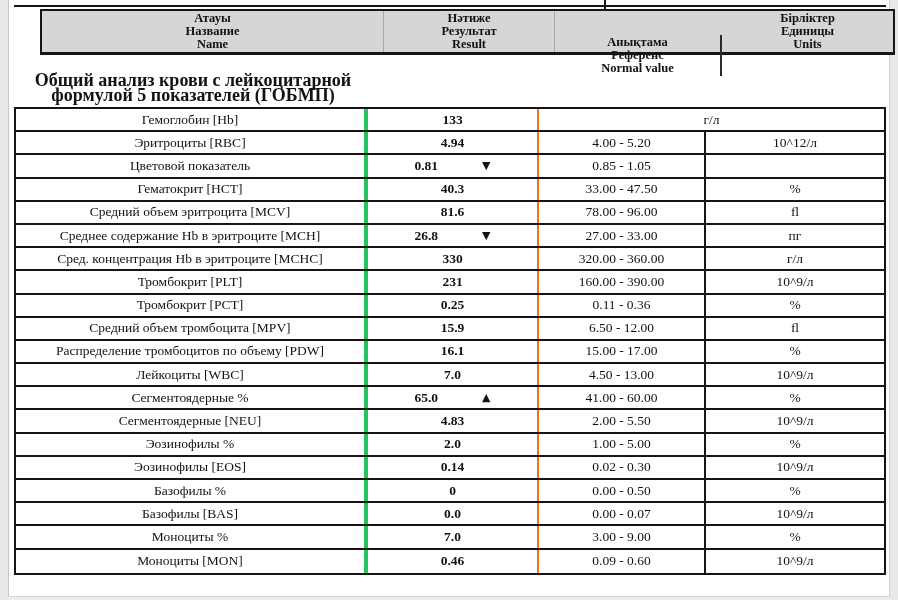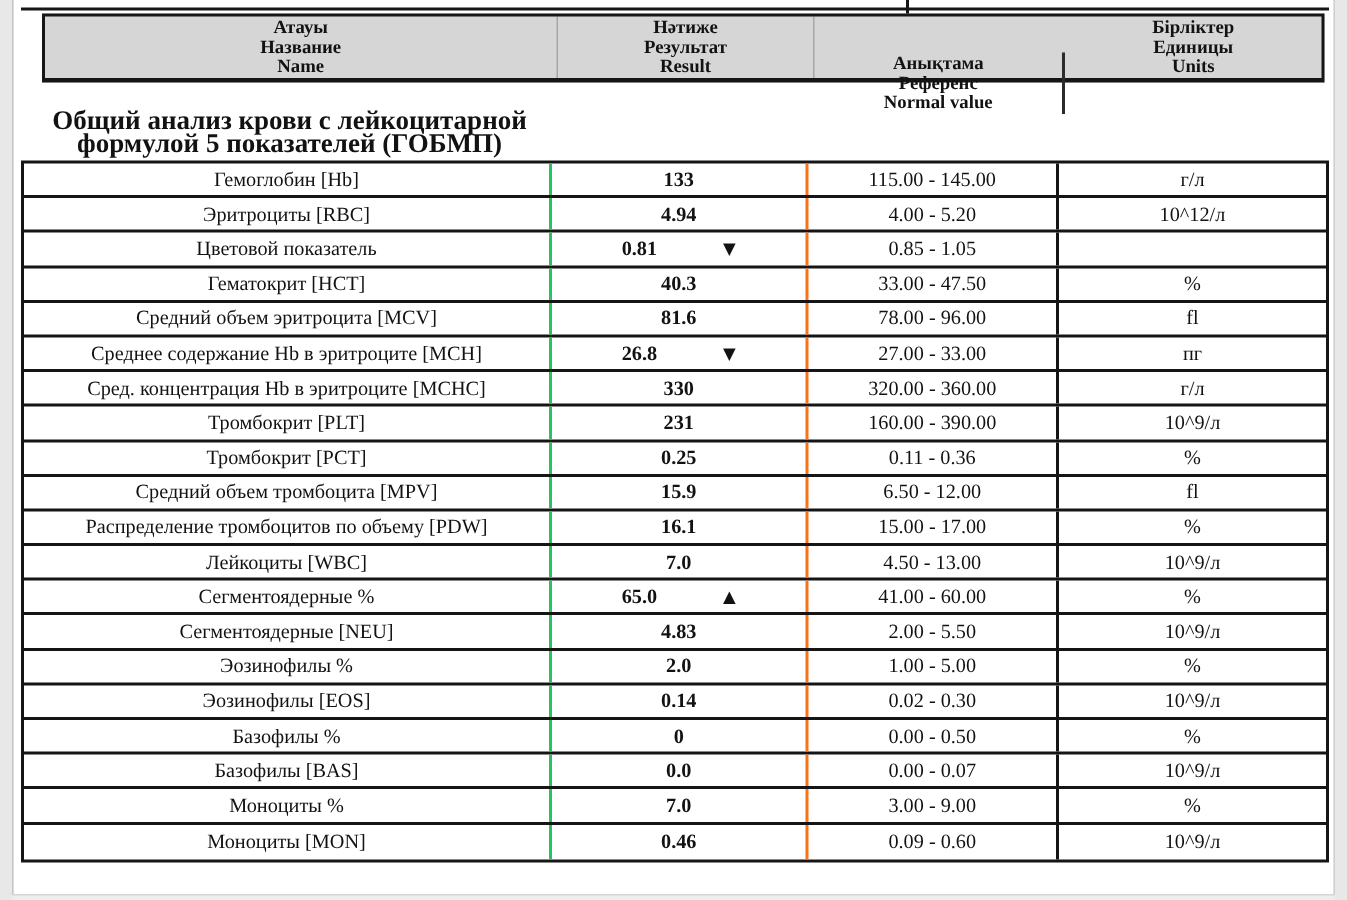--- a/index.html
+++ b/index.html
@@ -11,21 +11,21 @@
   }
   .edge{position:absolute;background:#e8e8e8;}
   .edge-left{left:0;top:0;width:8px;height:600px;border-right:1px solid #c6c6c6;}
   .edge-right{right:0;top:0;width:8px;height:600px;border-left:1px solid #cfcfcf;}
   .edge-bottom{left:8px;bottom:0;width:882px;height:3px;background:#ededed;border-top:1px solid #d6d6d6;}
   .top-rule{position:absolute;left:14px;top:5px;width:872px;height:2px;background:#161616;}
   .top-stub{position:absolute;left:604px;top:0;width:2px;height:10px;background:#161616;}
 
   
   .hdr{
-    position:absolute;left:28px;top:9px;width:855px;height:46px;
+    position:absolute;left:40px;top:9px;width:855px;height:46px;
     background:#d6d6d6;border:2px solid #161616;border-bottom-width:3px;
     box-sizing:border-box;display:flex;
   }
   .hcol{
     display:flex;flex-direction:column;justify-content:center;align-items:center;
     font-weight:bold;font-size:12.5px;line-height:13.2px;text-align:center;
     box-sizing:border-box;height:100%;
   }
   .hcol-1{width:342px;border-right:1px solid rgba(0,0,0,0.22);}
   .hcol-2{width:171px;border-right:1px solid rgba(0,0,0,0.22);}
@@ -42,21 +42,21 @@
   .tbl{
     position:absolute;left:14px;top:107px;width:872px;
     border:2px solid #151515;box-sizing:border-box;background:#fff;
   }
   .trow{display:flex;height:23.2px;border-bottom:2px solid #151515;box-sizing:border-box;}
   .trow:last-child{border-bottom:none;}
   .cell{
     display:flex;align-items:center;justify-content:center;
     box-sizing:border-box;font-size:13.5px;white-space:nowrap;overflow:hidden;
   }
-  .c-name{width:352px;border-right:2px solid #22c55e;}
+  .c-name{width:352px;border-right:4px solid #22c55e;}
   .c-result{width:171px;border-right:2px solid #f97316;font-weight:bold;}
   .c-normal{width:167px;border-right:2px solid #151515;}
   .c-unit{flex:1;}
   .flag{font-size:11px;margin-left:44px;line-height:1;font-family:"DejaVu Sans",sans-serif;}
 </style>
 </head>
 <body>
 
 <div class="edge edge-left"></div>
 <div class="edge edge-right"></div>
@@ -94,23 +94,20 @@
 
 <div class="tbl">
   <div id="rows">
       <div class="trow">
         <div class="cell c-name">
           <span>Гемоглобин [Hb]</span>
         </div>
         <div class="cell c-result">
           <span>133</span>
         </div>
-        <div class="cell c-normal">
-          <span>115.00 - 145.00</span>
-        </div>
         <div class="cell c-unit">
           <span>г/л</span>
         </div>
       </div>
       <div class="trow">
         <div class="cell c-name">
           <span>Эритроциты [RBC]</span>
         </div>
         <div class="cell c-result">
           <span>4.94</span>

